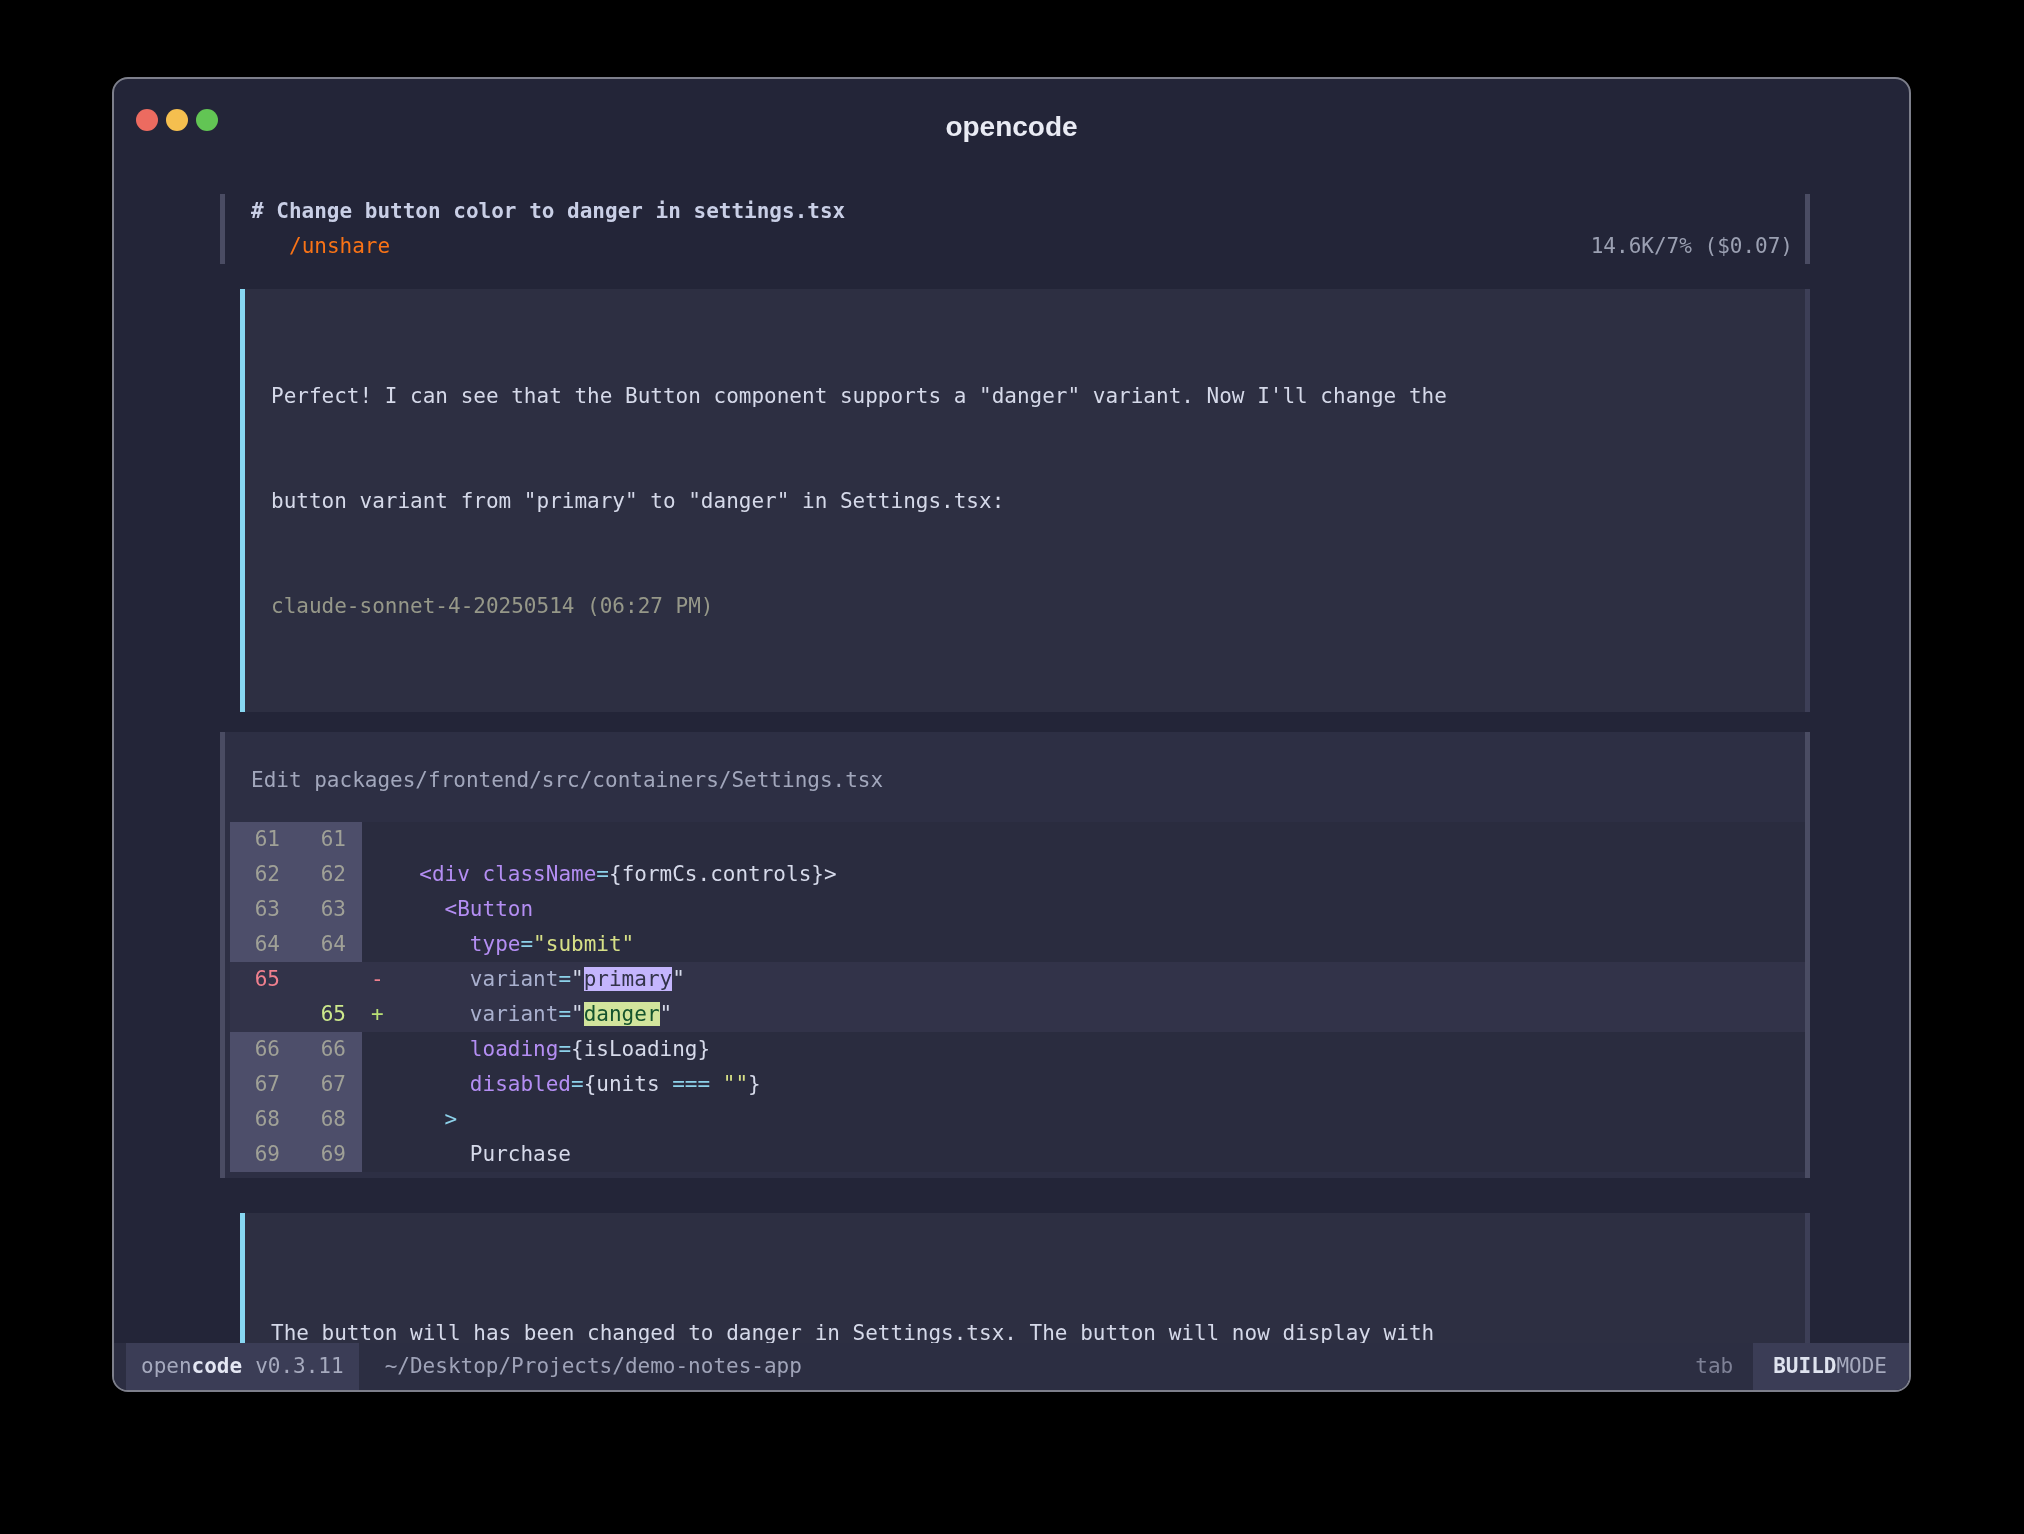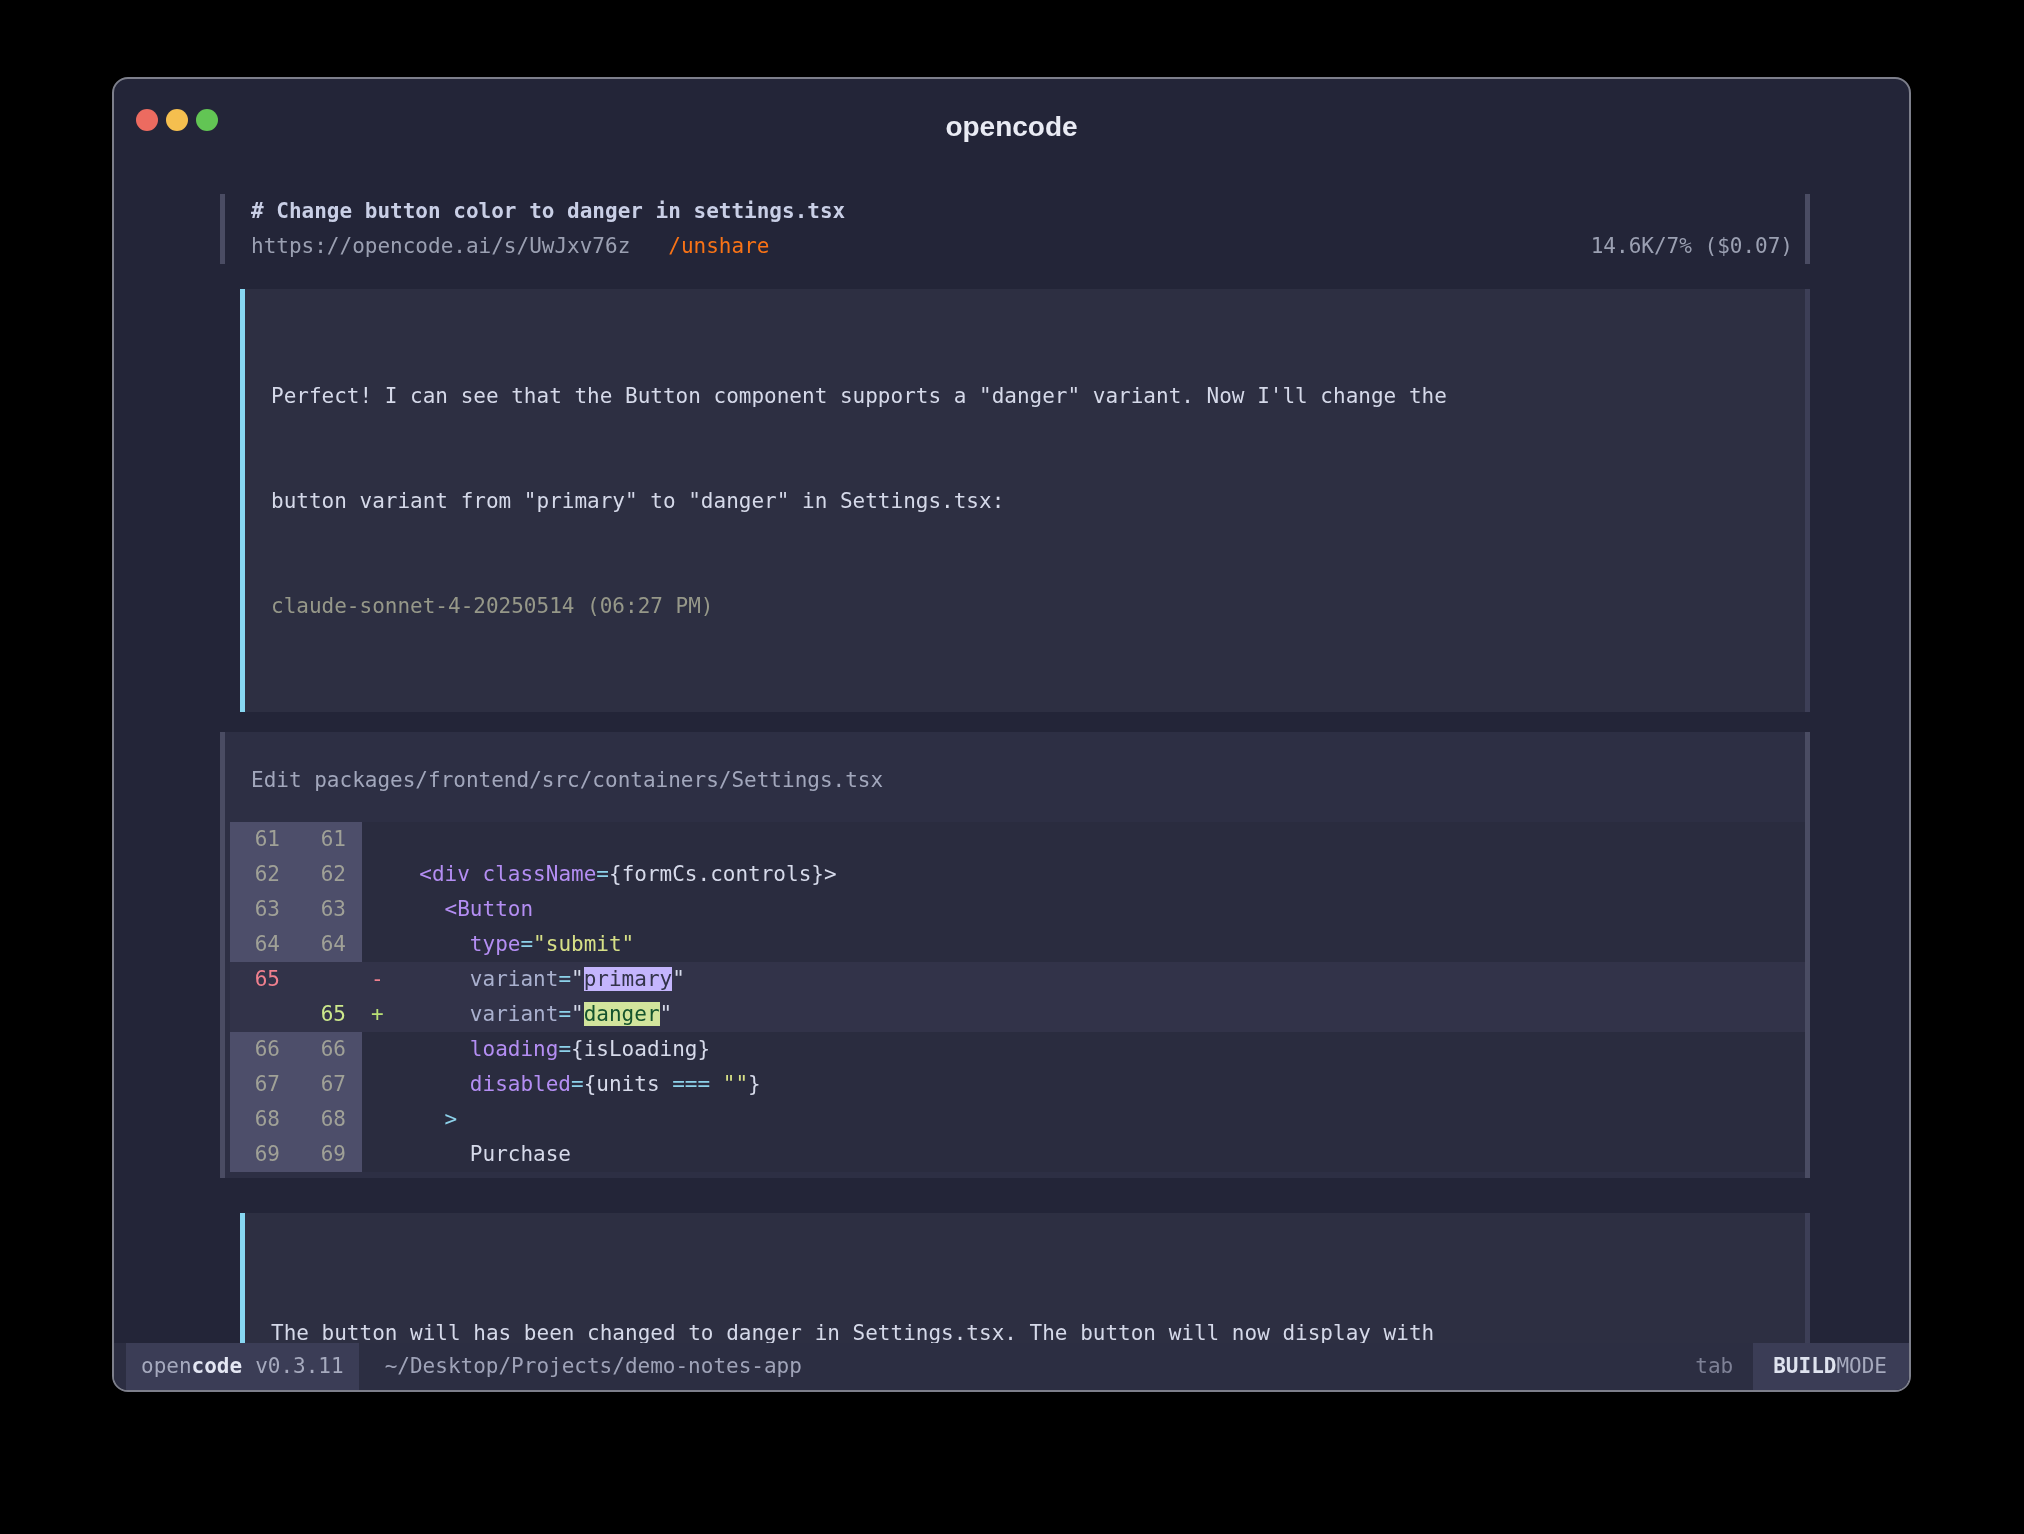--- a/index.html
+++ b/index.html
@@ -105,21 +105,20 @@
     <div class="win-title">opencode</div>
   </div>
 
   <div class="main">
 
     <div class="block session mono">
       <div class="bar gray"></div>
       <div class="block-body">
         <div class="sess-title"># Change button color to danger in settings.tsx</div>
         <div class="sess-line2">
-          <span class="sess-url">https://opencode.ai/s/UwJxv76z</span>
           <span class="sess-unshare">/unshare</span>
           <span class="sess-stats">14.6K/7% ($0.07)</span>
         </div>
       </div>
       <div class="bar gray"></div>
     </div>
 
     <div class="block msg mono">
       <div class="bar cyan"></div>
       <div class="block-body">

